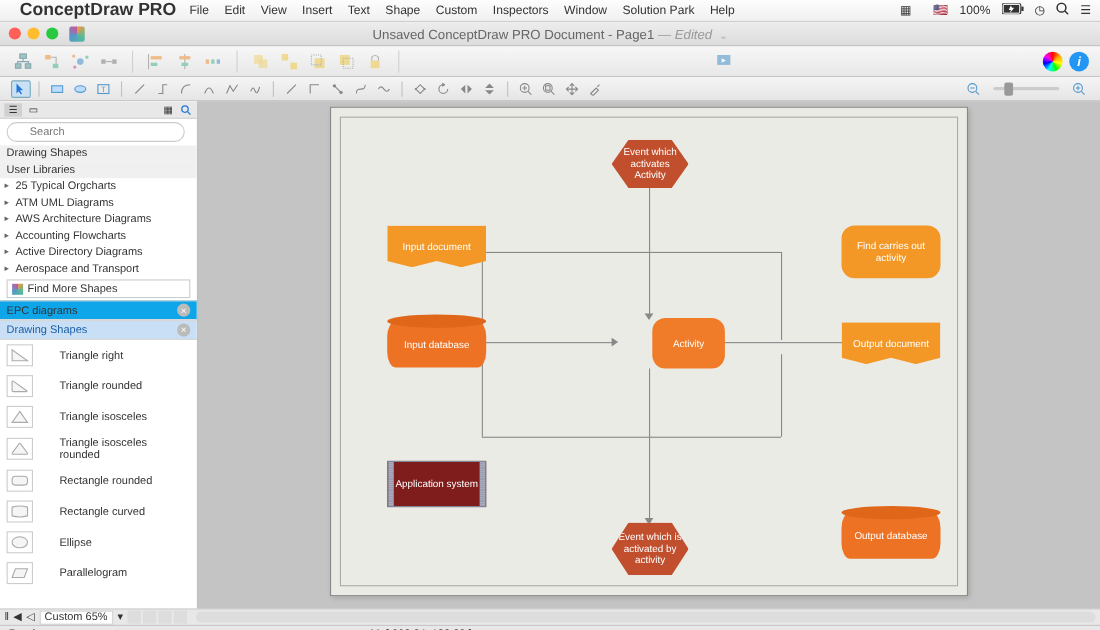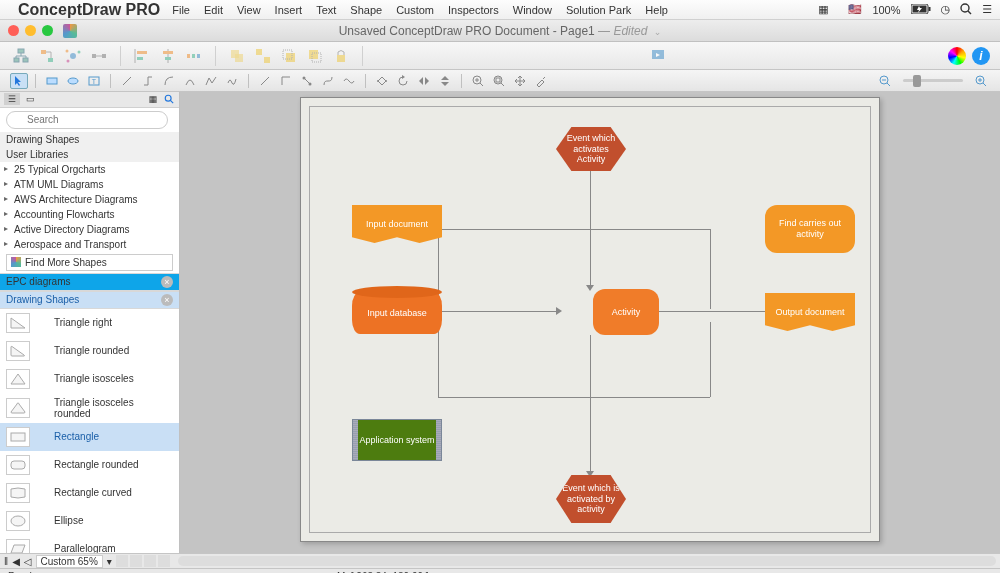--- a/index.html
+++ b/index.html
@@ -73,21 +73,21 @@
 .page-inner { position: absolute; left: 8px; top: 8px; right: 8px; bottom: 8px; border: 1px solid #aaa; }
 
 
 .node { position: absolute; font-size: 9px; color: #fff; display: flex; align-items: center; justify-content: center; text-align: center; line-height: 1.2; padding: 4px; }
 .hexagon { background: #c14f2d; clip-path: polygon(22% 0%, 78% 0%, 100% 50%, 78% 100%, 22% 100%, 0% 50%); align-items: center; }
 .doc-shape { background: #f39826; clip-path: polygon(0 0, 100% 0, 100% 85%, 75% 100%, 50% 85%, 25% 100%, 0 85%); }
 .rounded { background: #f07c29; border-radius: 12px; }
 .cylinder { background: #ed7224; border-radius: 8px / 14px; position: relative; }
 .cylinder::before { content: ""; position: absolute; top: -6px; left: 0; right: 0; height: 12px; background: #e0661a; border-radius: 50%; }
 .roleact { background: #f39826; border-radius: 12px; }
-.app-sys { background: #4d7c0f; border: 1px solid #7b8799; position: relative; }
+.app-sys { background: #7f1d1d; border: 1px solid #7b8799; position: relative; }
 .app-sys::before, .app-sys::after { content:""; position:absolute; top:0; bottom:0; width:5px; background: repeating-linear-gradient(#aab, #aab 1px, #96a0b0 1px, #96a0b0 2px); }
 .app-sys::before { left:0; } .app-sys::after { right:0; }
 
 .conn { position: absolute; background: #888; }
 .conn.h { height: 1px; }
 .conn.v { width: 1px; }
 .arrow-down { position: absolute; width: 0; height: 0; border-left: 4px solid transparent; border-right: 4px solid transparent; border-top: 6px solid #888; }
 .arrow-right { position: absolute; width: 0; height: 0; border-top: 4px solid transparent; border-bottom: 4px solid transparent; border-left: 6px solid #888; }
 
 
@@ -474,28 +474,20 @@
             <span>Triangle isosceles</span>
           </div>
         <div class="shape-row">
             <div class="shape-ico">
               <svg viewBox="0 0 18 14">
                 <path d="M9 2 Q10 2 10 3 L16 11 Q16 12 15 12 L3 12 Q2 12 2 11 L8 3 Q8 2 9 2" fill="#f5f5f5" stroke="#aaa"></path>
               </svg>
             </div>
             <span>Triangle isosceles rounded</span>
           </div>
-        <div class="shape-row shape-selected">
-            <div class="shape-ico">
-              <svg viewBox="0 0 18 14">
-                <rect x="2" y="3" width="14" height="8" fill="#f5f5f5" stroke="#aaa"></rect>
-              </svg>
-            </div>
-            <span>Rectangle</span>
-          </div>
         <div class="shape-row">
             <div class="shape-ico">
               <svg viewBox="0 0 18 14">
                 <rect x="2" y="3" width="14" height="8" rx="3" fill="#f5f5f5" stroke="#aaa"></rect>
               </svg>
             </div>
             <span>Rectangle rounded</span>
           </div>
         <div class="shape-row">
             <div class="shape-ico">
@@ -560,20 +552,23 @@
             <span>Input database</span>
           </div>
         <div class="node rounded" style="left:248px; top:182px; width:66px; height:46px;margin-left:35px;">
             <span>Activity</span>
           </div>
         <div class="node doc-shape" style="left:455px; top:186px; width:90px; height:38px;">
             <span>Output document</span>
           </div>
         <div class="node app-sys" style="left:42px; top:270px; width:90px; height:42px;">
             <span>Application system</span>
+          </div>
+        <div class="node cylinder" style="left:455px; top:275px; width:90px; height:42px;">
+            <span>Output database</span>
           </div>
         <div class="node hexagon" style="left:246px; top:368px; width:70px; height:48px;">
             <span>Event which is activated by activity</span>
           </div>
       </div>
     </div>
   </div>
 </div>
 
 <div class="hscroll-bar">

